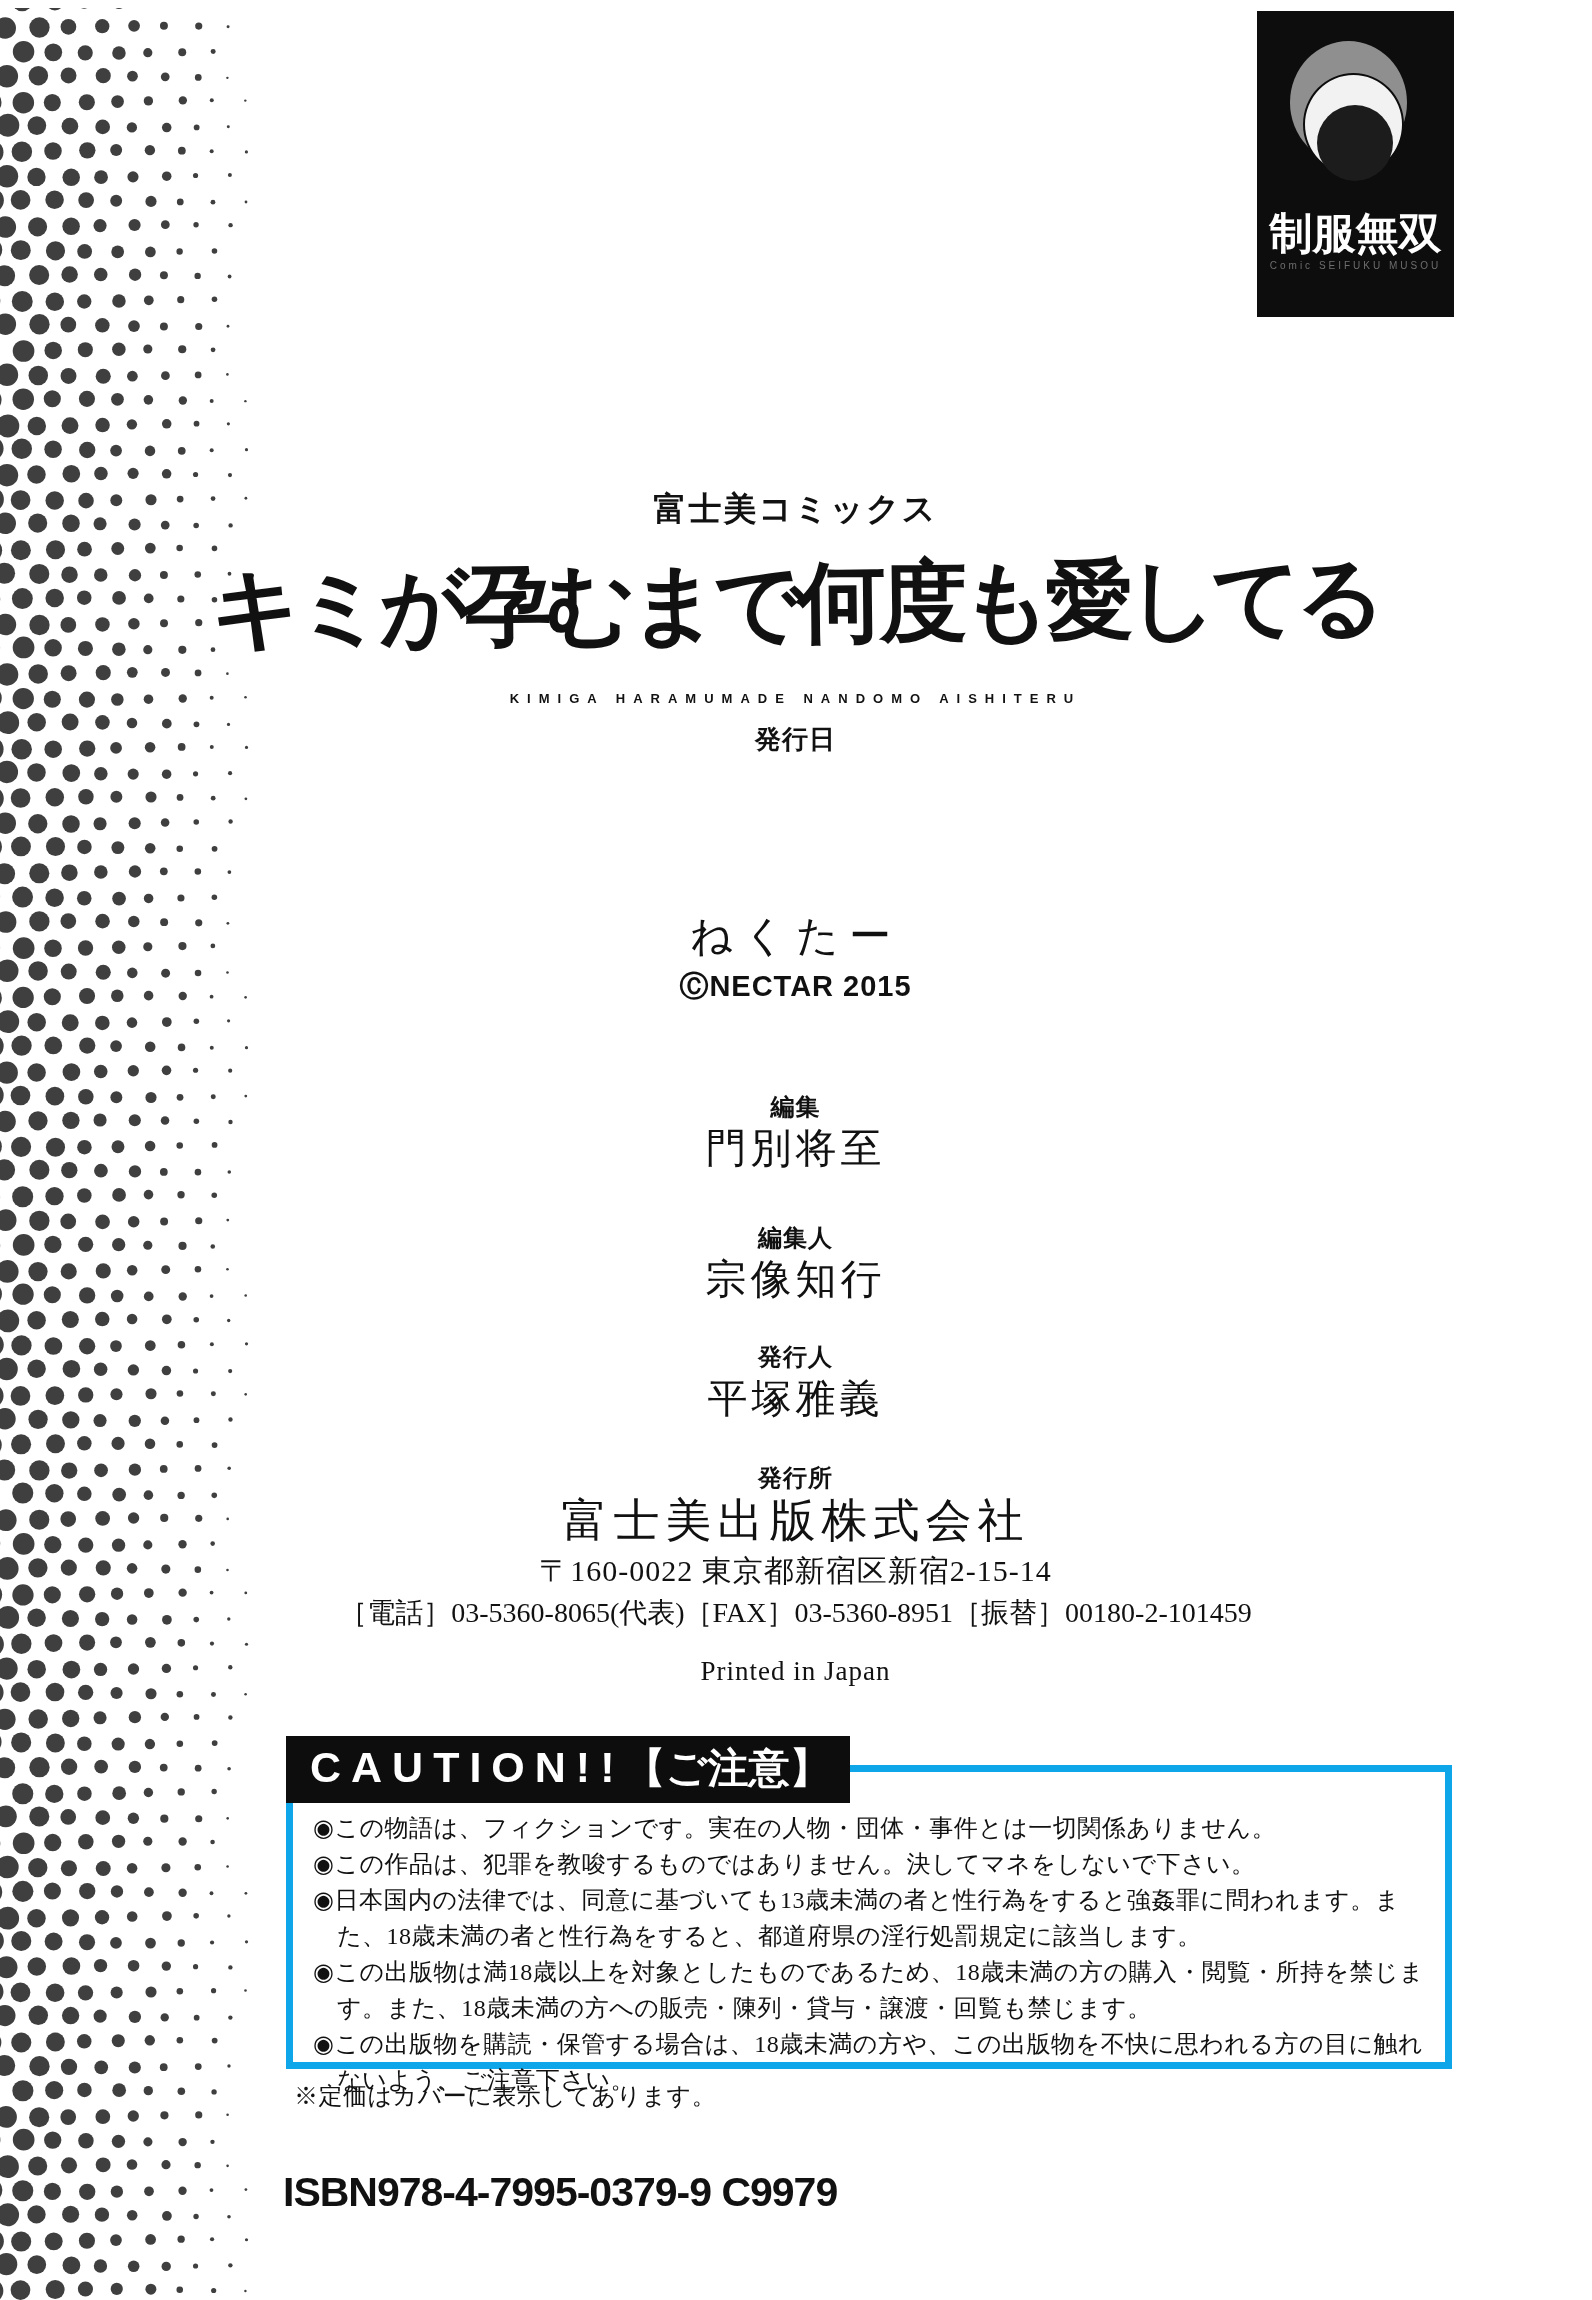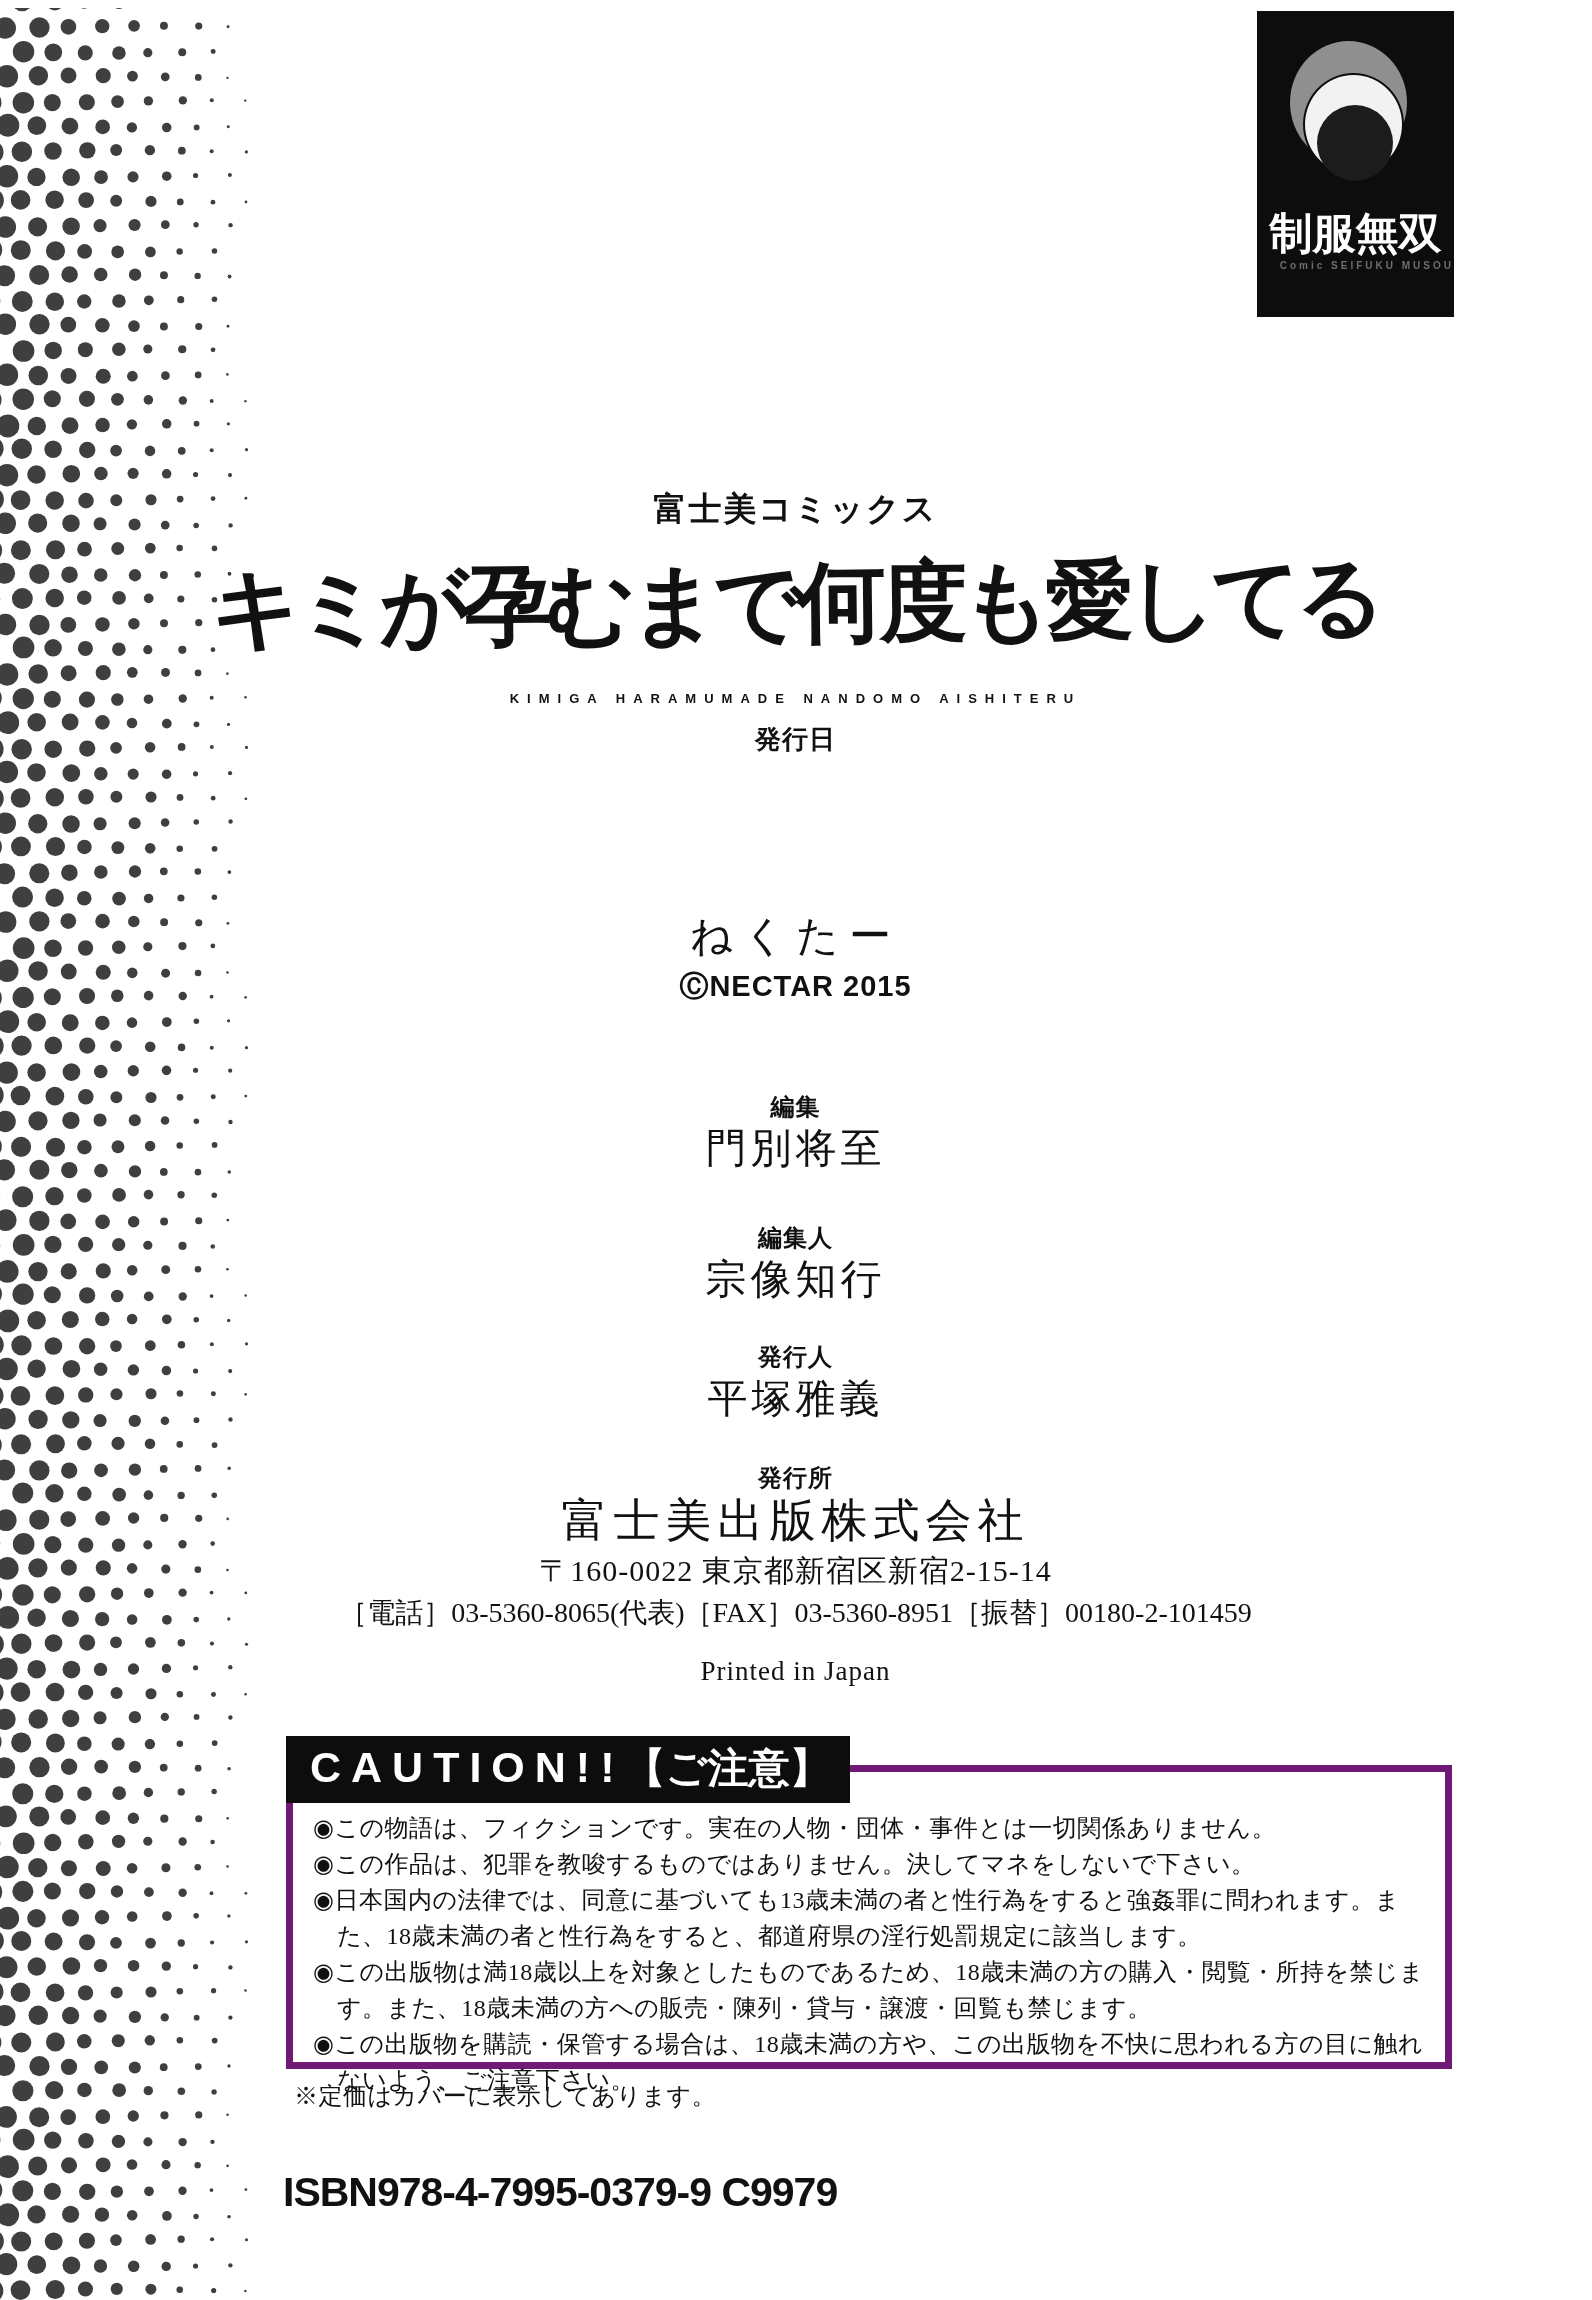--- a/index.html
+++ b/index.html
@@ -28,23 +28,23 @@
   .logo-circle.inner{left:60px;top:94px;width:76px;height:76px;background:#1c1c1c;}
   .logo-title{
     position:absolute;left:0;top:199px;width:100%;
     text-align:center;color:#fff;
     font-family:"Liberation Sans", sans-serif;
     font-weight:bold;font-size:43px;letter-spacing:0px;line-height:1.1;
     white-space:nowrap;
   }
   .logo-sub{
     position:absolute;left:0;top:249px;width:100%;
-    text-align:right;color:#6e6e6e;
+    text-align:center;color:#6e6e6e;
     font-family:"Liberation Sans", sans-serif;
-    font-weight:bold;font-size:10px;letter-spacing:3px;
+    font-weight:normal;font-size:10px;letter-spacing:3px;
     white-space:nowrap;
   }
   
   .cband{position:absolute;left:139px;width:1313px;text-align:center;}
   .gothic{font-family:"Liberation Sans", sans-serif;font-weight:bold;}
   .mincho{font-family:"Liberation Serif", serif;}
 
   .imprint{top:479px;font-size:33px;letter-spacing:2px;}
   .brush-title{
     top:525px;font-size:88px;letter-spacing:-6px;line-height:1.6;
@@ -65,21 +65,21 @@
   .publisher-person-name{top:1363px;font-size:40px;letter-spacing:4px;}
   .lbl-hakkousho{top:1454px;font-size:24px;}
   .company-name{top:1482px;font-size:46px;letter-spacing:6px;}
   .address-line{top:1543px;font-size:30px;letter-spacing:1px;}
   .phone-line{top:1586px;font-size:28px;letter-spacing:0px;white-space:nowrap;}
   .printed-line{top:1648px;font-size:27px;letter-spacing:1px;}
 
   
   .caution-box{
     position:absolute;left:286px;top:1757px;width:1166px;height:304px;
-    border:7px solid #701a75;box-sizing:border-box;
+    border:7px solid #0ea5e9;box-sizing:border-box;
     background:#fff;
     padding:38px 14px 10px 20px;
   }
   .caution-header{
     position:absolute;left:-7px;top:-36px;
     background:#0d0d0d;color:#fff;
     padding:5px 20px 7px 24px;
     white-space:nowrap;
   }
   .caution-header .latin{

